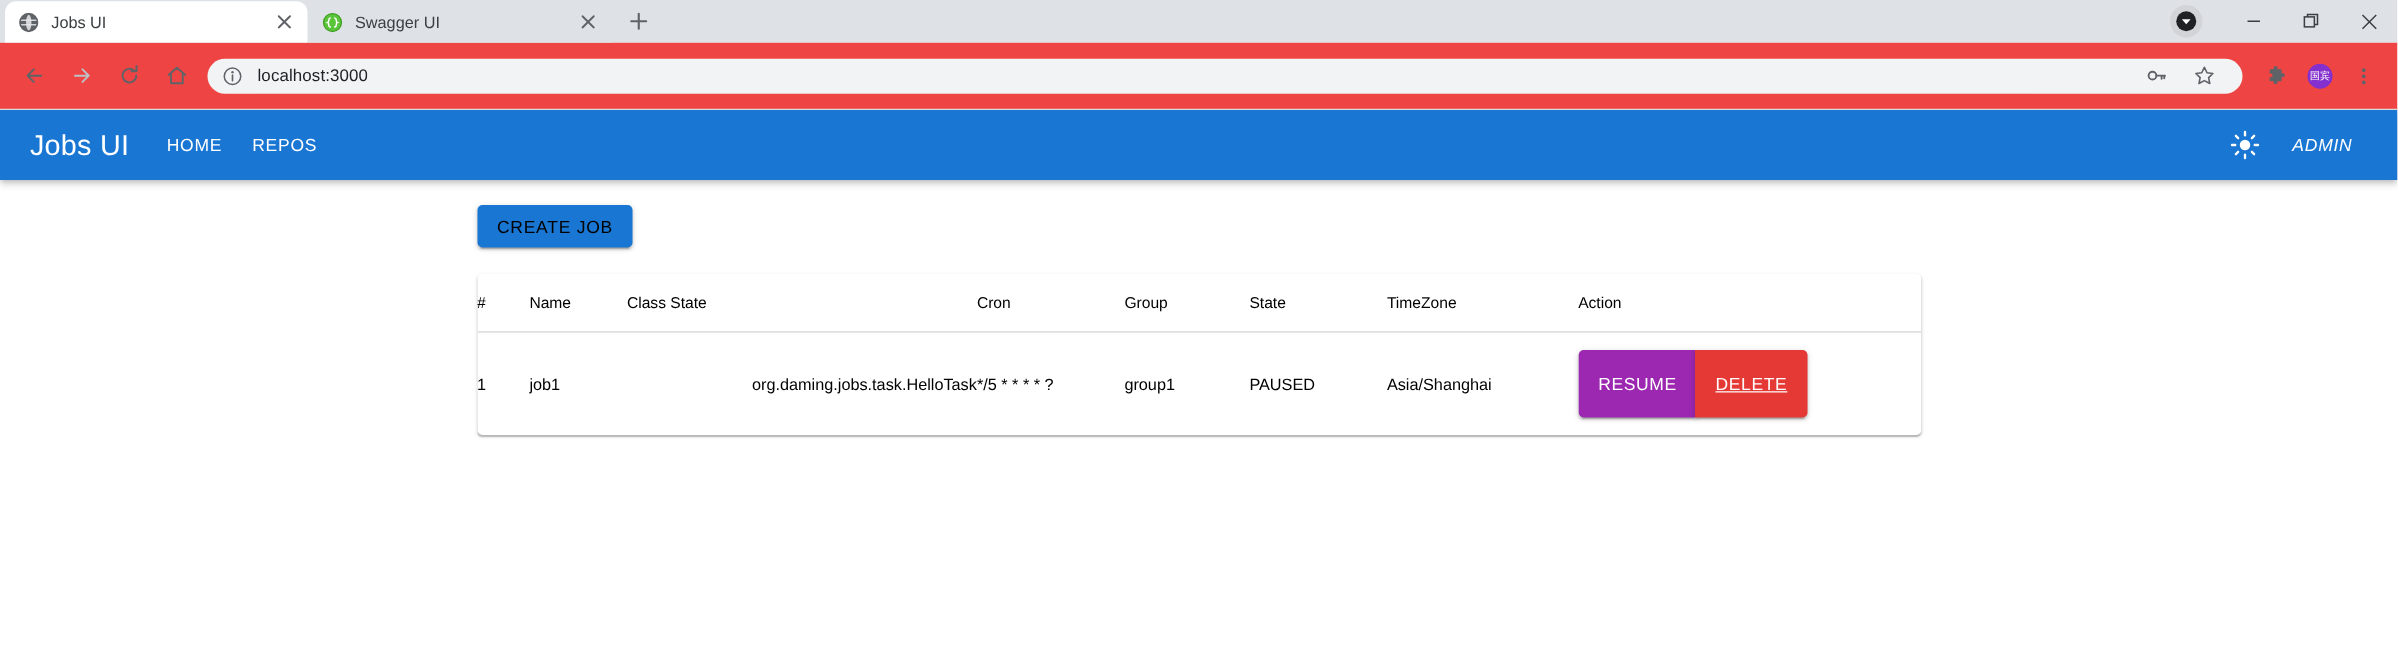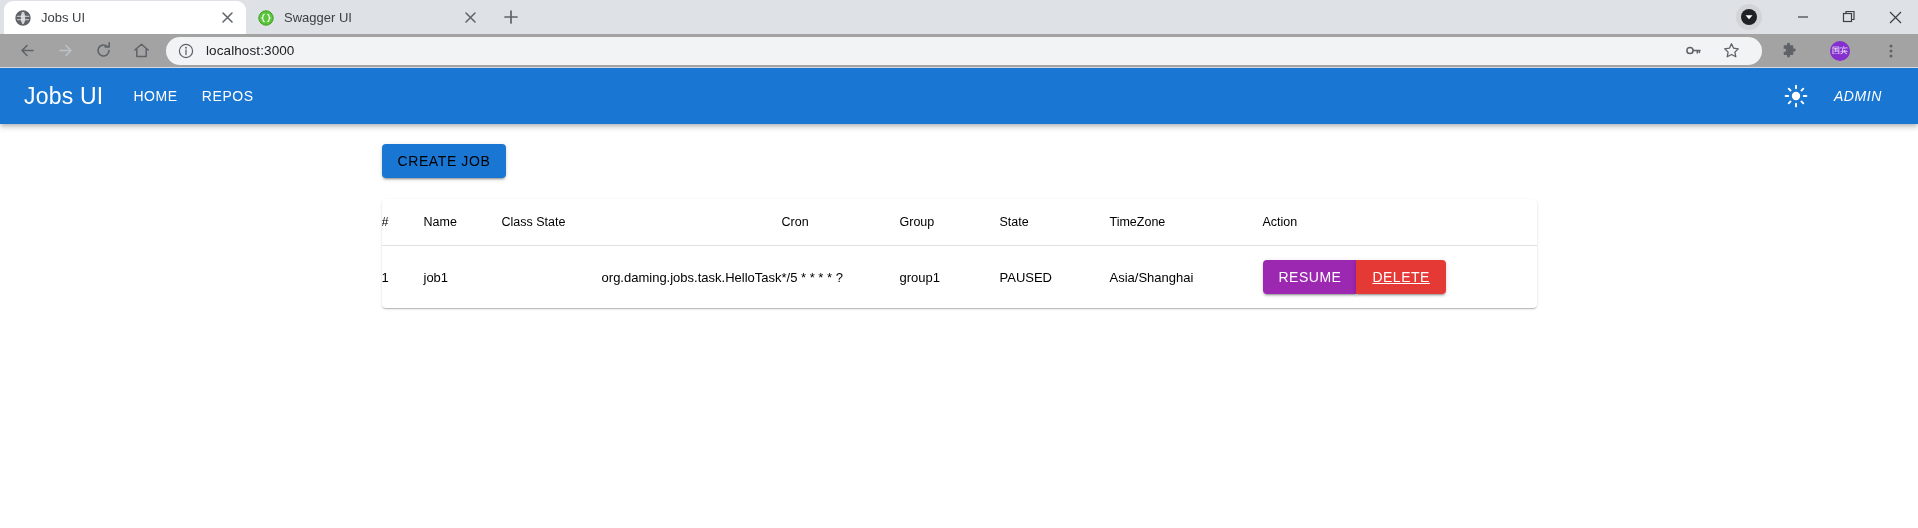--- a/index.html
+++ b/index.html
@@ -74,22 +74,22 @@
     background: #d2d4d7;
     display: flex; align-items: center; justify-content: center;
     margin-right: 18px;
   }
   .wctrl {
     width: 46px; height: 32px;
     display: flex; align-items: center; justify-content: center;
   }
 
   .toolbar {
-    height: 34px;
-    background: #a3a3a3;
+    height: 54px;
+    background: #ef4444;
     display: flex;
     align-items: center;
     padding: 0 8px;
     border-bottom: 1px solid #dadce0;
   }
   .tbtn {
     width: 28px; height: 28px;
     display: flex; align-items: center; justify-content: center;
     border-radius: 50%;
     margin: 0 5px;
@@ -114,21 +114,21 @@
     overflow: hidden;
     text-overflow: ellipsis;
     letter-spacing: .1px;
   }
   .omni-right { display: flex; align-items: center; margin-left: auto; flex: 0 0 auto; }
   .avatar {
     width: 20px; height: 20px; border-radius: 50%;
     background: #8430ce;
     color: #fff; font-size: 8px;
     display: flex; align-items: center; justify-content: center;
-    margin: 0 22px;
+    margin: 0 6px;
     flex: 0 0 20px;
   }
 
   
   .appbar {
     height: 56px;
     background: #1976d2;
     display: flex;
     align-items: center;
     padding: 0 24px;
@@ -236,21 +236,21 @@
   th.c-tz, td.c-tz     { width: 153px; }
   th.c-action, td.c-action { width: auto; }
 
   .rowbtn {
     display: inline-block;
     color: #ffffff;
     font-size: 14px;
     font-weight: 500;
     letter-spacing: .5px;
     text-transform: uppercase;
-    padding: 9px 16px;
+    padding: 19px 16px;
     border: none;
     border-radius: 4px;
     box-shadow: 0 3px 1px -2px rgba(0,0,0,.2), 0 2px 2px 0 rgba(0,0,0,.14), 0 1px 5px 0 rgba(0,0,0,.12);
     cursor: pointer;
     font-family: "Liberation Sans", sans-serif;
   }
   .rowbtn.resume { background: #9c27b0; border-radius: 4px 0 0 4px; }
   .rowbtn.delete { background: #e53935; border-radius: 0 4px 4px 0; margin-left: -1px; text-decoration: underline; }
 </style>
 </head>

